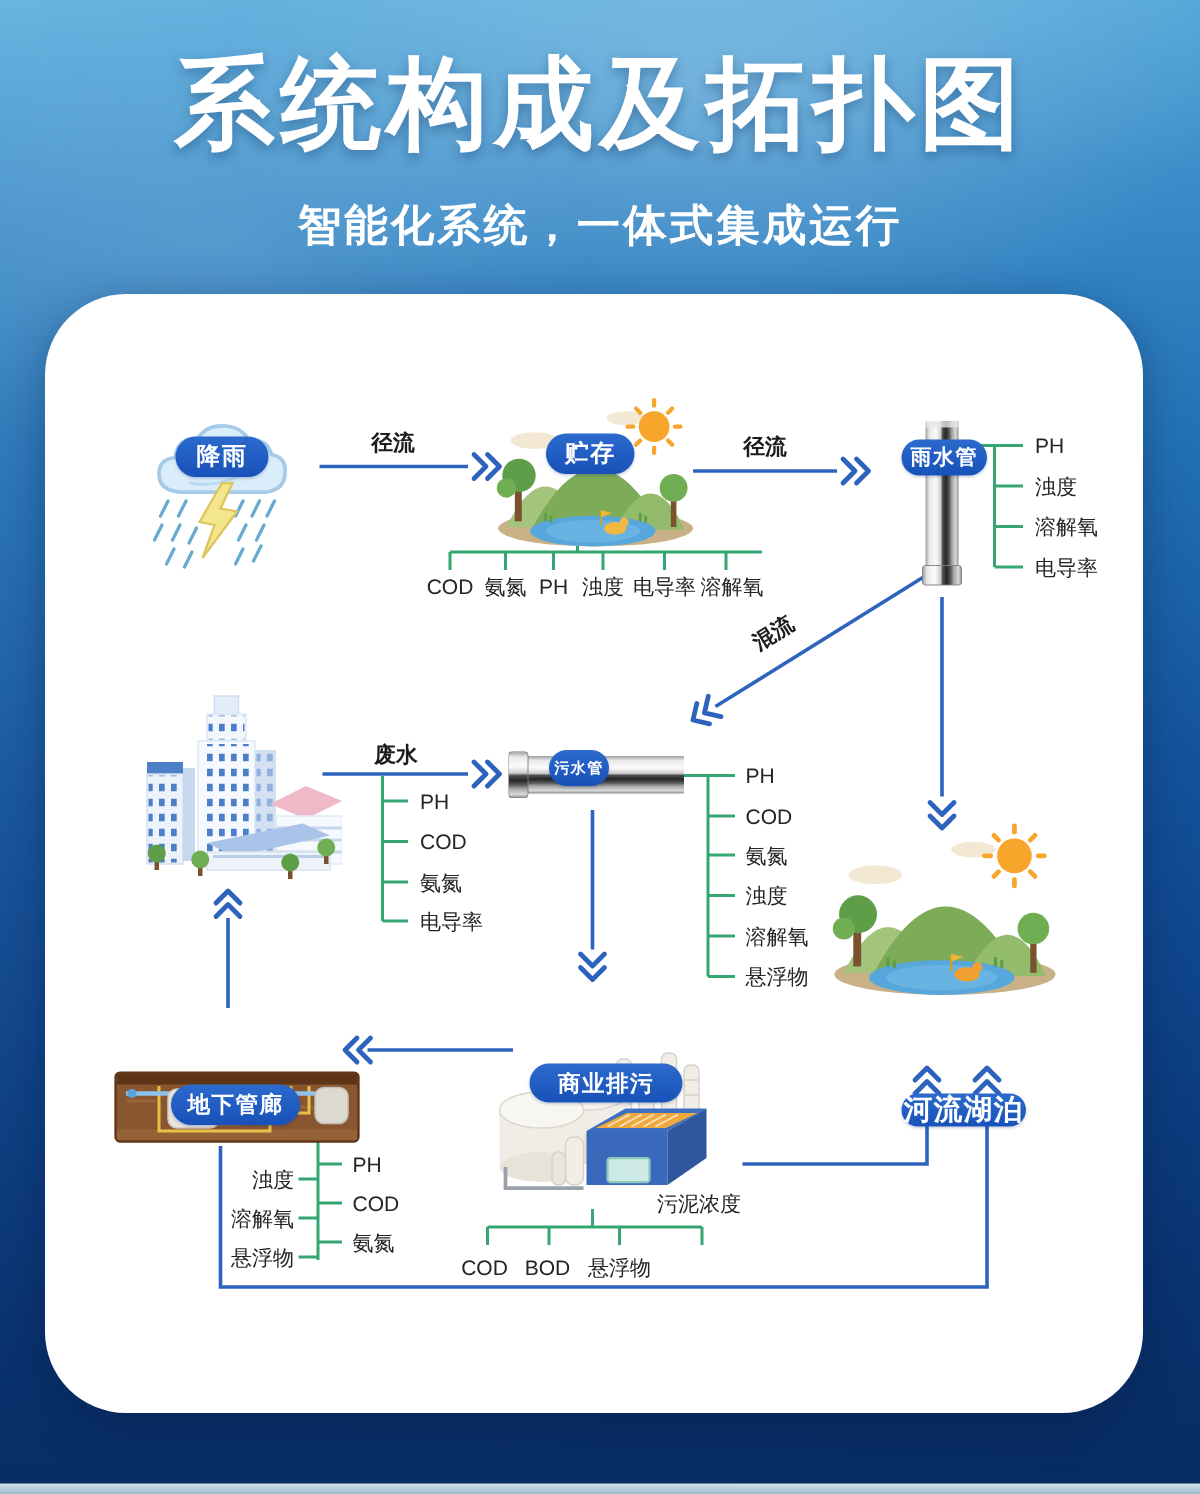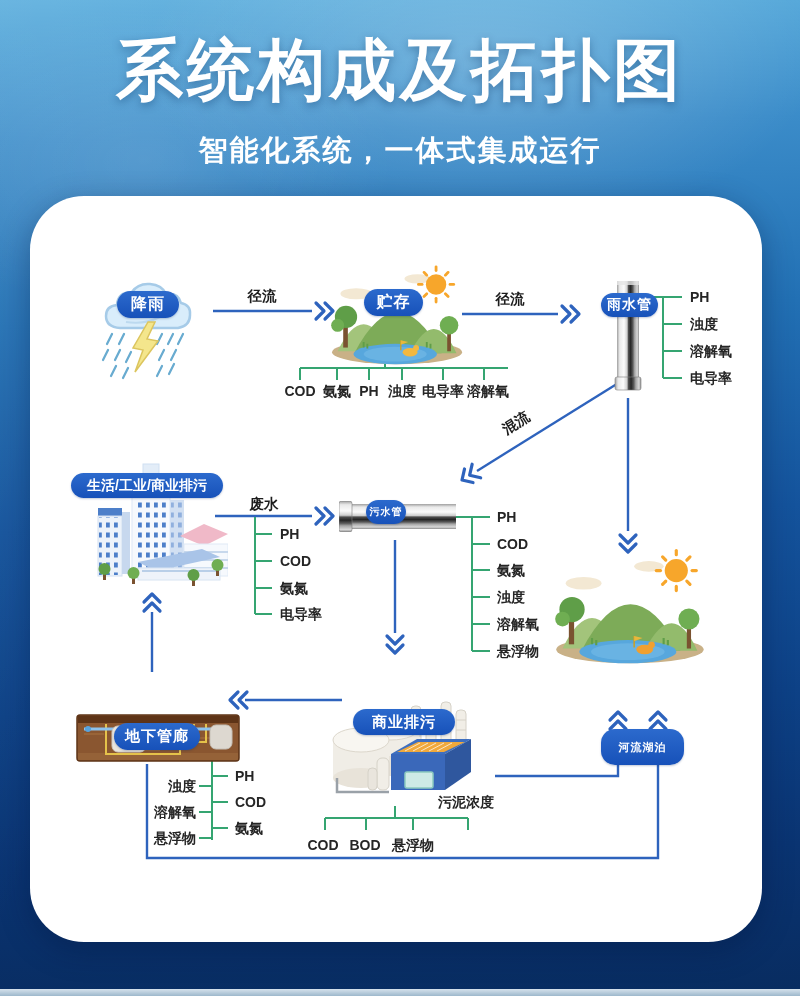--- a/index.html
+++ b/index.html
@@ -17,21 +17,21 @@
          font-size:29px;font-weight:600;letter-spacing:2px;}
   .panel{position:absolute;left:30px;top:196px;width:732px;height:746px;background:#ffffff;
          border-radius:54px;box-shadow:0 8px 30px rgba(0,20,60,.35);}
   .footer-strip{position:absolute;left:0;bottom:0;width:100%;height:7px;
          background:linear-gradient(180deg,#d6e2ec,#9db8cc);}
   svg.lines{position:absolute;left:0;top:0;pointer-events:none;}
   .icon{position:absolute;}
   .badge{position:absolute;display:flex;align-items:center;justify-content:center;color:#ffffff;
          font-weight:700;background:linear-gradient(180deg,#2c6acd,#1751b9);border-radius:14px;
          letter-spacing:1px;white-space:nowrap;box-shadow:0 1px 2px rgba(10,40,100,.25);margin-top:48px;}
-  .param{position:absolute;font-size:14px;font-weight:700;color:#252525;white-space:nowrap;line-height:1;}
+  .param{position:absolute;font-size:14px;font-weight:400;color:#252525;white-space:nowrap;line-height:1;}
   .pc{transform:translate(-50%,-50%);}
   .pl{transform:translateY(-50%);}
   .pr{transform:translate(-100%,-50%);}
   .flow{position:absolute;font-size:14.5px;font-weight:600;color:#1c1c1c;white-space:nowrap;
         line-height:1;transform:translate(-50%,-50%);}
   .rot{transform:translate(-50%,-50%) rotate(-32deg);}
 </style>
 </head>
 <body>
 
@@ -291,25 +291,24 @@
     <path d="M38,90 v-6 M42,91 v-5 M106,90 v-6 M110,91 v-5" stroke="#5f9e48" stroke-width="2"></path>
     <path d="M78,82 V93" stroke="#c8a02a" stroke-width="1.5"></path>
     <polygon points="78,82 86,84 78,87" fill="#e8b73c"></polygon>
     <ellipse cx="88" cy="95" rx="8" ry="4.5" fill="#f0a030"></ellipse>
     <circle cx="94.5" cy="90.5" r="3.2" fill="#f0a030"></circle>
   </svg>
 
   <div class="badge" style="left:117px;top:243px;width:62px;height:27px;font-size:16px">降雨</div>
   <div class="badge" style="left:364px;top:241px;width:59px;height:27px;font-size:16px">贮存</div>
   <div class="badge" style="left:601px;top:245px;width:57px;height:24px;font-size:14px">雨水管</div>
-  <div class="badge" style="left:71px;top:425px;width:152px;height:25px;font-size:14px;letter-spacing:0">生活/工业/商业排污</div>
   <div class="badge" style="left:366px;top:452px;width:40px;height:24px;font-size:10px">污水管</div>
   <div class="badge" style="left:353px;top:661px;width:102px;height:26px;font-size:15px">商业排污</div>
   <div class="badge" style="left:114px;top:675px;width:86px;height:27px;font-size:15px">地下管廊</div>
-  <div class="badge" style="left:601px;top:681px;width:83px;height:36px;font-size:11px">河流湖泊</div>
+  <div class="badge" style="left:601px;top:681px;width:83px;height:22px;font-size:19px">河流湖泊</div>
 
   <span class="flow" style="left:262px;top:296px">径流</span>
   <span class="flow" style="left:510px;top:299px">径流</span>
   <span class="flow rot" style="left:516px;top:423px">混流</span>
   <span class="flow" style="left:264px;top:504px">废水</span>
 
   <span class="param pc" style="left:300px;top:391px">COD</span>
   <span class="param pc" style="left:337px;top:391px">氨氮</span>
   <span class="param pc" style="left:369px;top:391px">PH</span>
   <span class="param pc" style="left:402px;top:391px">浊度</span>

